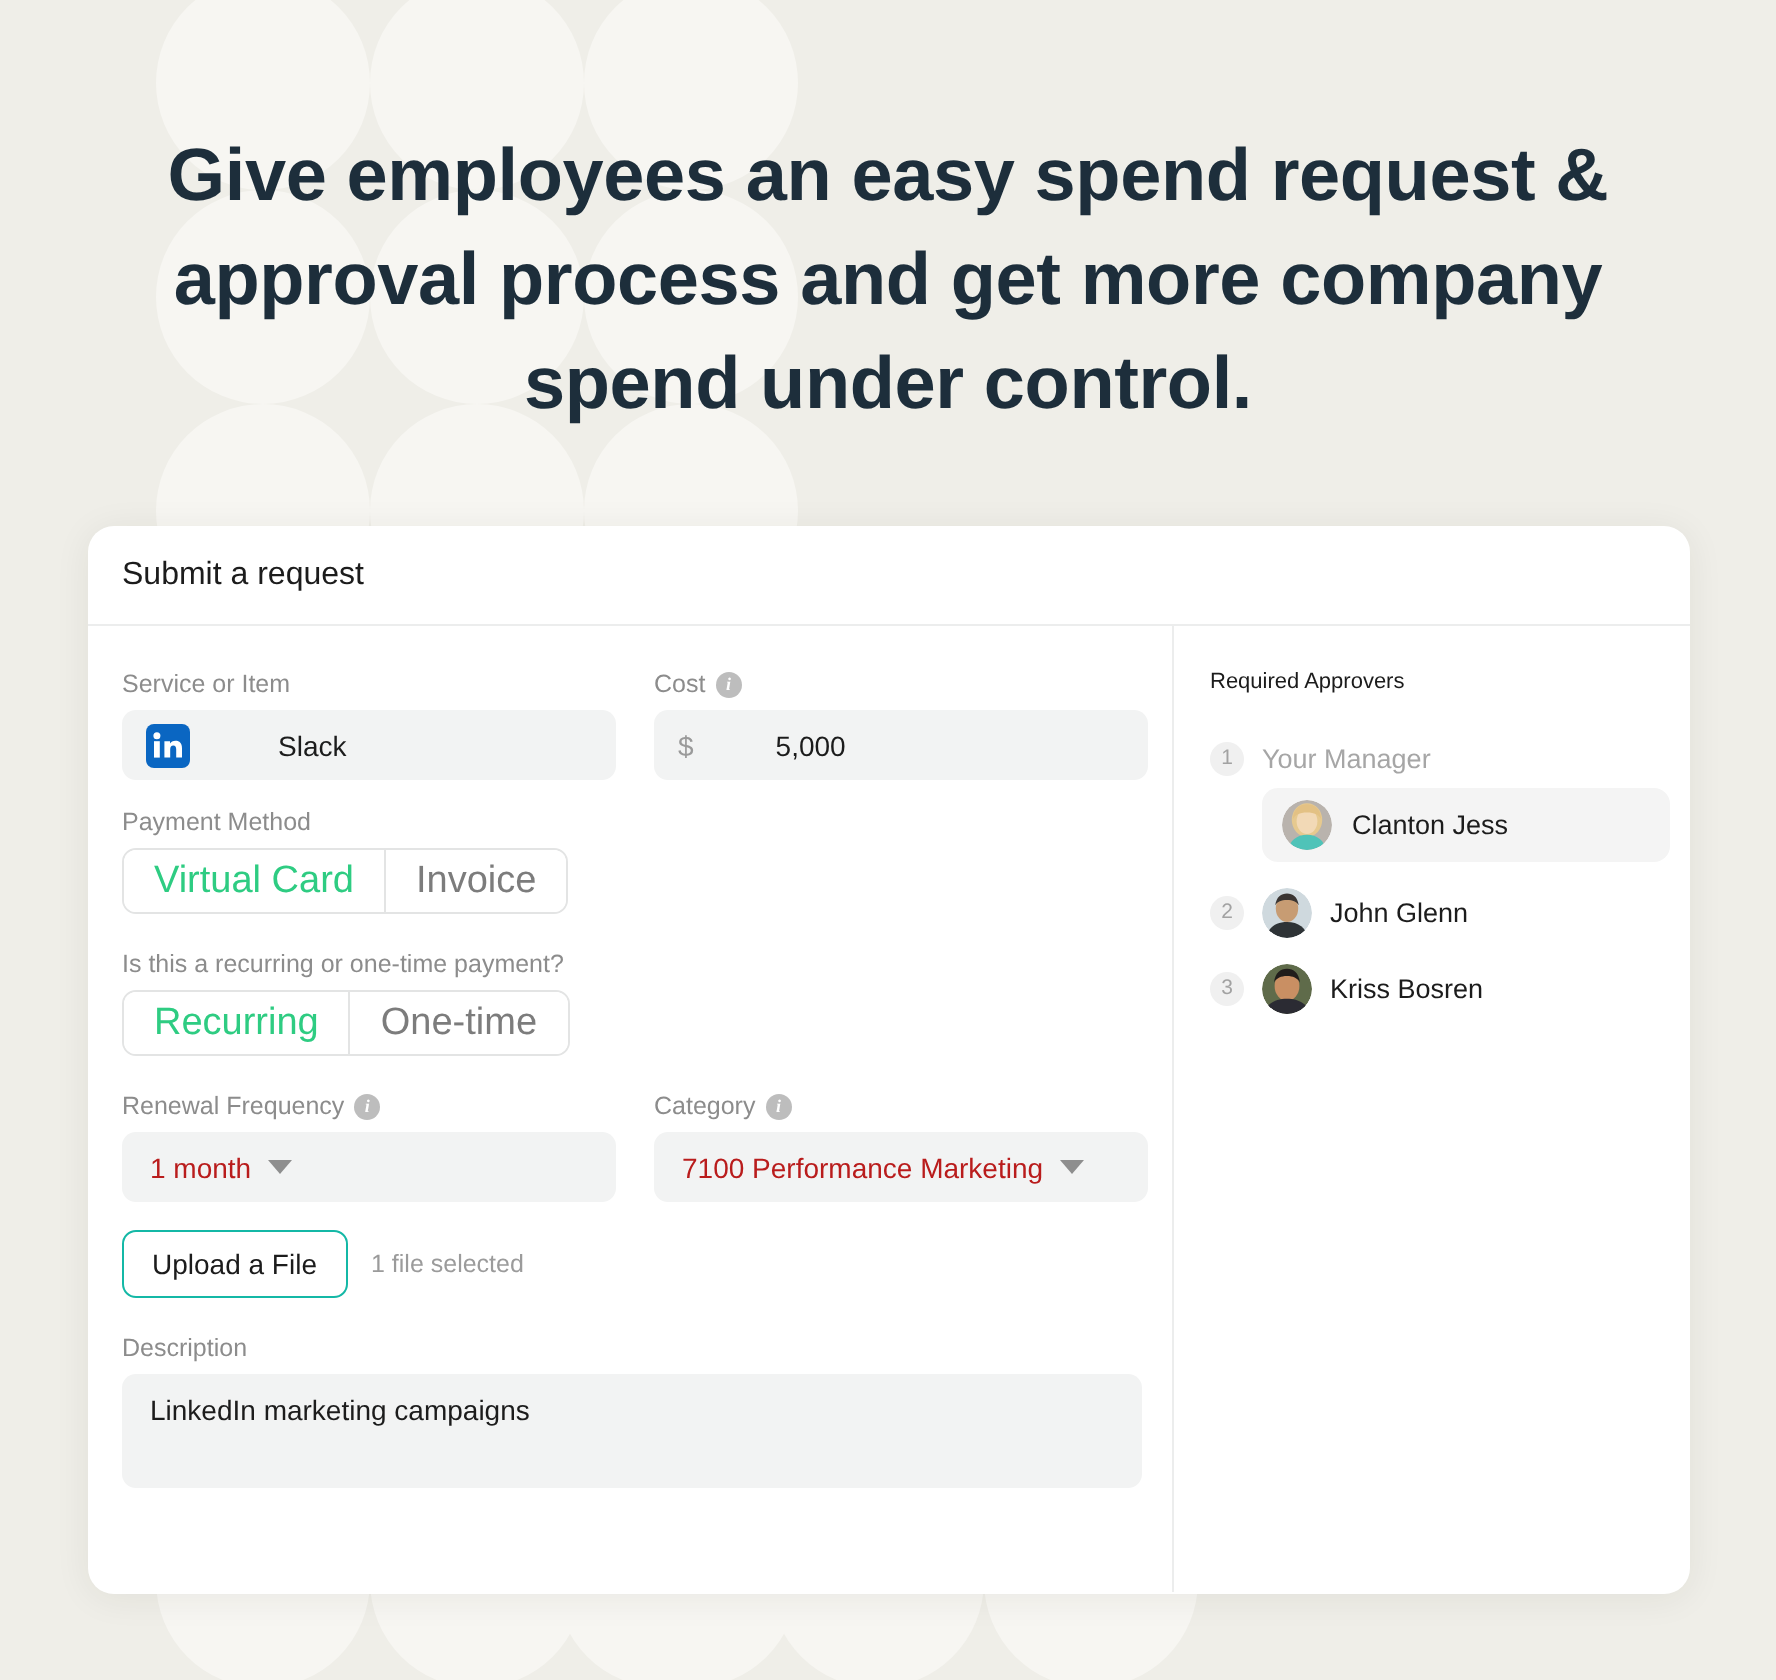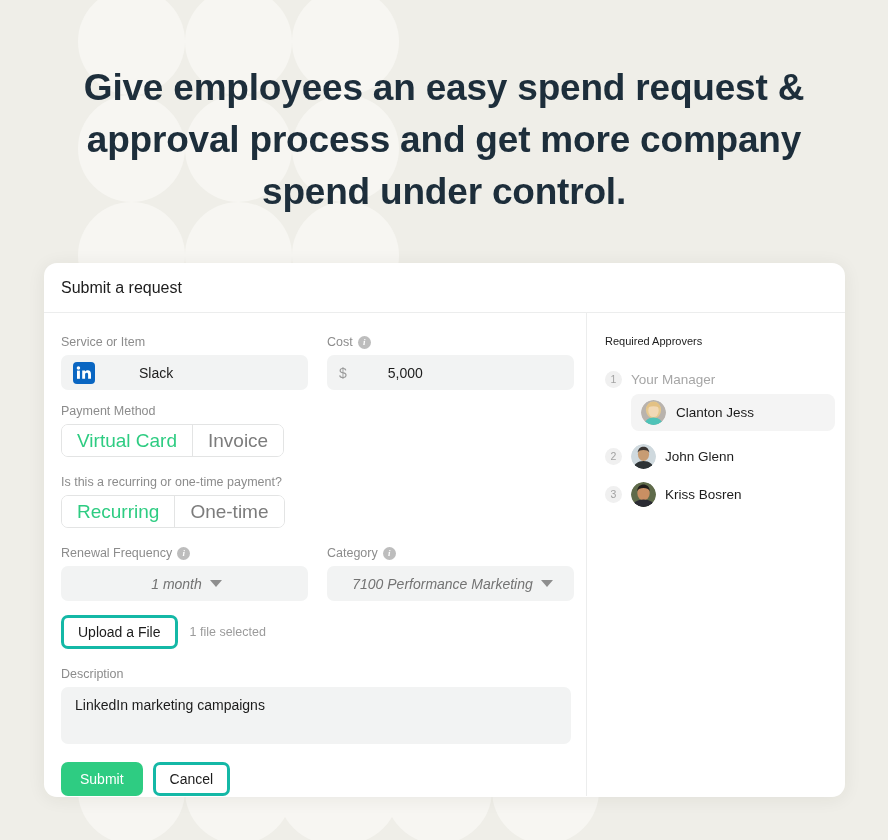--- a/index.html
+++ b/index.html
@@ -165,40 +165,39 @@
 
   
   .select-box {
     background: #f2f3f3;
     border-radius: 7px;
     height: 35px;
     display: flex;
     align-items: center;
     padding: 0 10px 0 14px;
     font-size: 14px;
-    color: #737373;
-    justify-content: center;
+    color: #b91c1c;
+    justify-content: flex-start;
     cursor: pointer;
-    font-style: italic;
   }
   .w-renew { width: 247px; }
   .w-cat   { width: 247px; }
   .caret {
     width: 0; height: 0;
     border-left: 6px solid transparent;
     border-right: 6px solid transparent;
     border-top: 7px solid #8e8e8e;
     margin-left: 8px;
     flex: 0 0 auto;
   }
 
   
   .upload-row { display: flex; align-items: center; gap: 12px; }
   .btn-outline {
-    border: 3px solid #14b8a6;
+    border: 1px solid #14b8a6;
     background: #fff;
     border-radius: 7px;
     height: 34px;
     padding: 0 14px;
     font-size: 14px;
     color: #1c1c1c;
     display: inline-flex;
     align-items: center;
     cursor: pointer;
     font-family: "Liberation Sans", sans-serif;
@@ -410,24 +409,20 @@
 
       <div class="spacer-18"></div>
 
       <div class="field-label">
         <span>Description</span>
       </div>
       <div class="textarea-box">LinkedIn marketing campaigns</div>
 
       <div class="spacer-18"></div>
 
-      <div class="actions">
-        <button class="btn-primary">Submit</button>
-        <button class="btn-outline">Cancel</button>
-      </div>
     </div>
 
     <div class="col-right">
       <div class="approvers-title">Required Approvers</div>
 
       <div class="approver-group">
         <div class="approver-line">
           <span class="num-badge">1</span>
           <span class="manager-label">Your Manager</span>
         </div>

